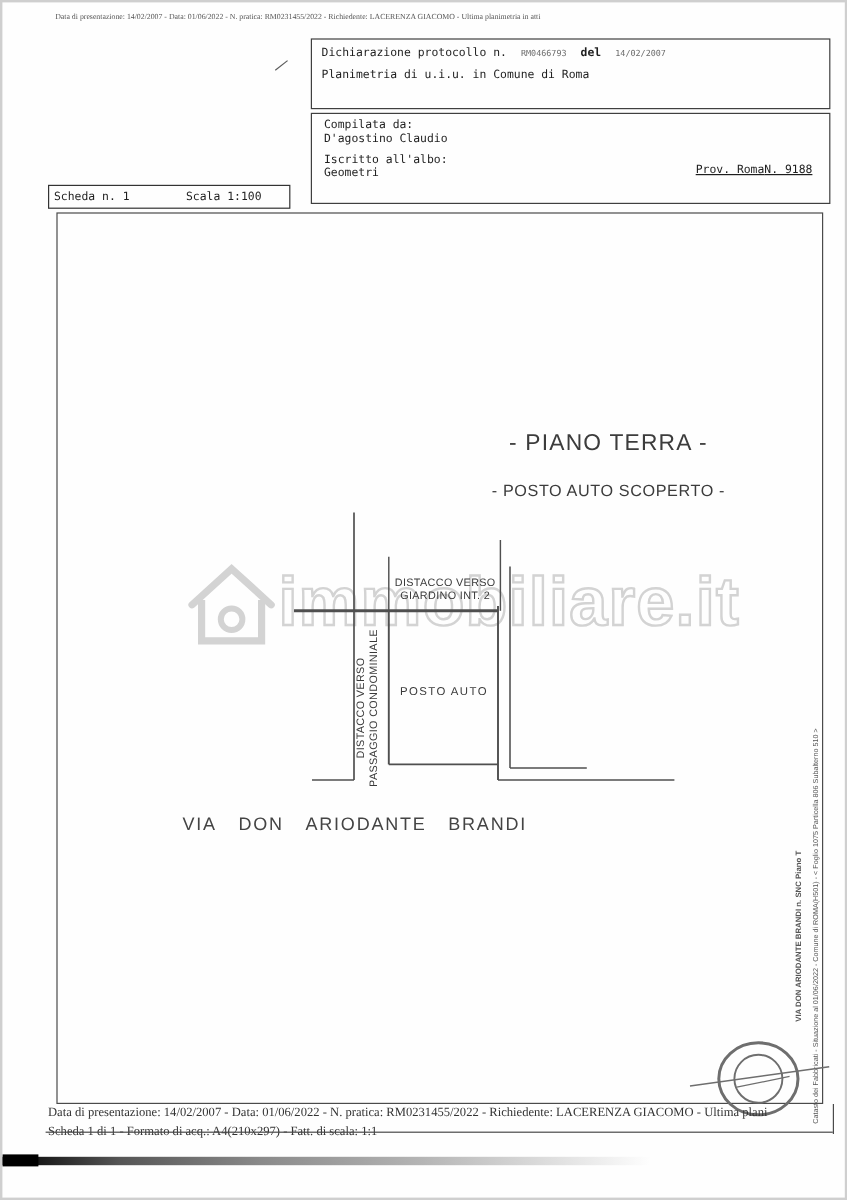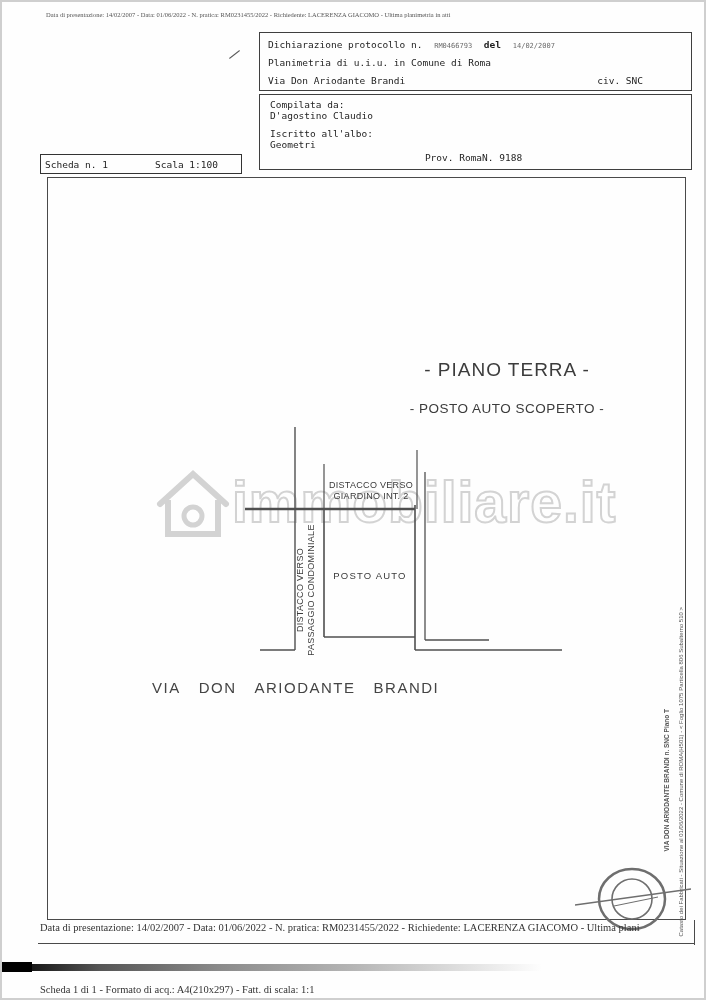--- a/index.html
+++ b/index.html
@@ -43,21 +43,21 @@
   .ident-box{
     position:absolute;left:257px;top:92px;width:433px;height:76px;
     border:1.5px solid #3f3f3f;box-sizing:border-box;display:flex;
     font-family:"DejaVu Sans Mono",monospace;font-size:9.5px;color:#1e1e1e;
   }
   .ident-left{width:201px;border-right:1.5px solid #3f3f3f;box-sizing:border-box;padding:4px 0 0 7px;line-height:14px;}
   .ind1{padding-left:18px;}
   .ind2{padding-left:30px;}
   .ident-right{flex:1;position:relative;padding:4px 0 0 10px;line-height:11px;box-sizing:border-box;}
   .gap-sm{height:7px;}
-  .prov-row{position:absolute;left:10px;right:14px;bottom:6px;display:flex;justify-content:center;}
+  .prov-row{position:absolute;left:10px;right:14px;bottom:22px;display:flex;justify-content:flex-end;text-decoration:underline;}
   
   .sheet-box{
     position:absolute;left:38px;top:152px;width:202px;height:20px;
     border:1.5px solid #333;box-sizing:border-box;
     font-family:"DejaVu Sans Mono",monospace;font-size:9.5px;color:#1e1e1e;
     display:flex;align-items:center;
   }
   .sheet-box .sb1{padding-left:4px;width:110px;}
   .sheet-box .sb2{}
   
@@ -101,21 +101,21 @@
   .rot-catasto{left:491px;top:739px;width:380px;height:11px;font-size:6px;}
   .rot-via{left:591px;top:769px;width:150px;height:11px;font-size:6.5px;font-weight:bold;}
   
   .stamp-svg{position:absolute;left:570px;top:858px;}
   
   .footer-line1,.footer-line2{
     position:absolute;left:38px;width:652px;font-family:"Liberation Serif",serif;
     font-size:10.5px;color:#333;white-space:nowrap;overflow:hidden;
   }
   .footer-line1{top:920px;}
-  .footer-line2{top:982px;}
+  .footer-line2{top:936px;}
   .footer-hline{position:absolute;left:36px;top:941px;width:656px;height:0;border-top:1.2px solid #4a4a4a;}
   .footer-vline{position:absolute;left:692px;top:918px;width:0;height:25px;border-left:1.2px solid #4a4a4a;}
   
   .bottom-bar{
     position:absolute;left:0;top:962px;width:540px;height:7px;
     background:linear-gradient(to right,#000 0%,#111 4%,#555 18%,#8a8a8a 40%,#b5b5b5 65%,rgba(200,200,200,0) 100%);
   }
   .bottom-bar-cap{position:absolute;left:0;top:960px;width:30px;height:10px;background:#000;}
 </style>
 </head>
@@ -128,24 +128,20 @@
   <div class="pen-tick"></div>
 
   <div class="decl-box">
     <div class="decl-row">
       <span>Dichiarazione protocollo n.</span>
       <span class="small-hand">RM0466793</span>
       <span class="bold">del</span>
       <span class="small-hand">14/02/2007</span>
     </div>
     <div class="decl-row">Planimetria di u.i.u. in Comune di Roma</div>
-    <div class="decl-row street-row">
-      <span>Via Don Ariodante Brandi</span>
-      <span>civ. SNC</span>
-    </div>
   </div>
 
   <div class="ident-box">
     <div class="ident-right">
       <div>Compilata da:</div>
       <div>D'agostino Claudio</div>
       <div class="gap-sm"></div>
       <div>Iscritto all'albo:</div>
       <div>Geometri</div>
       <div class="prov-row">

